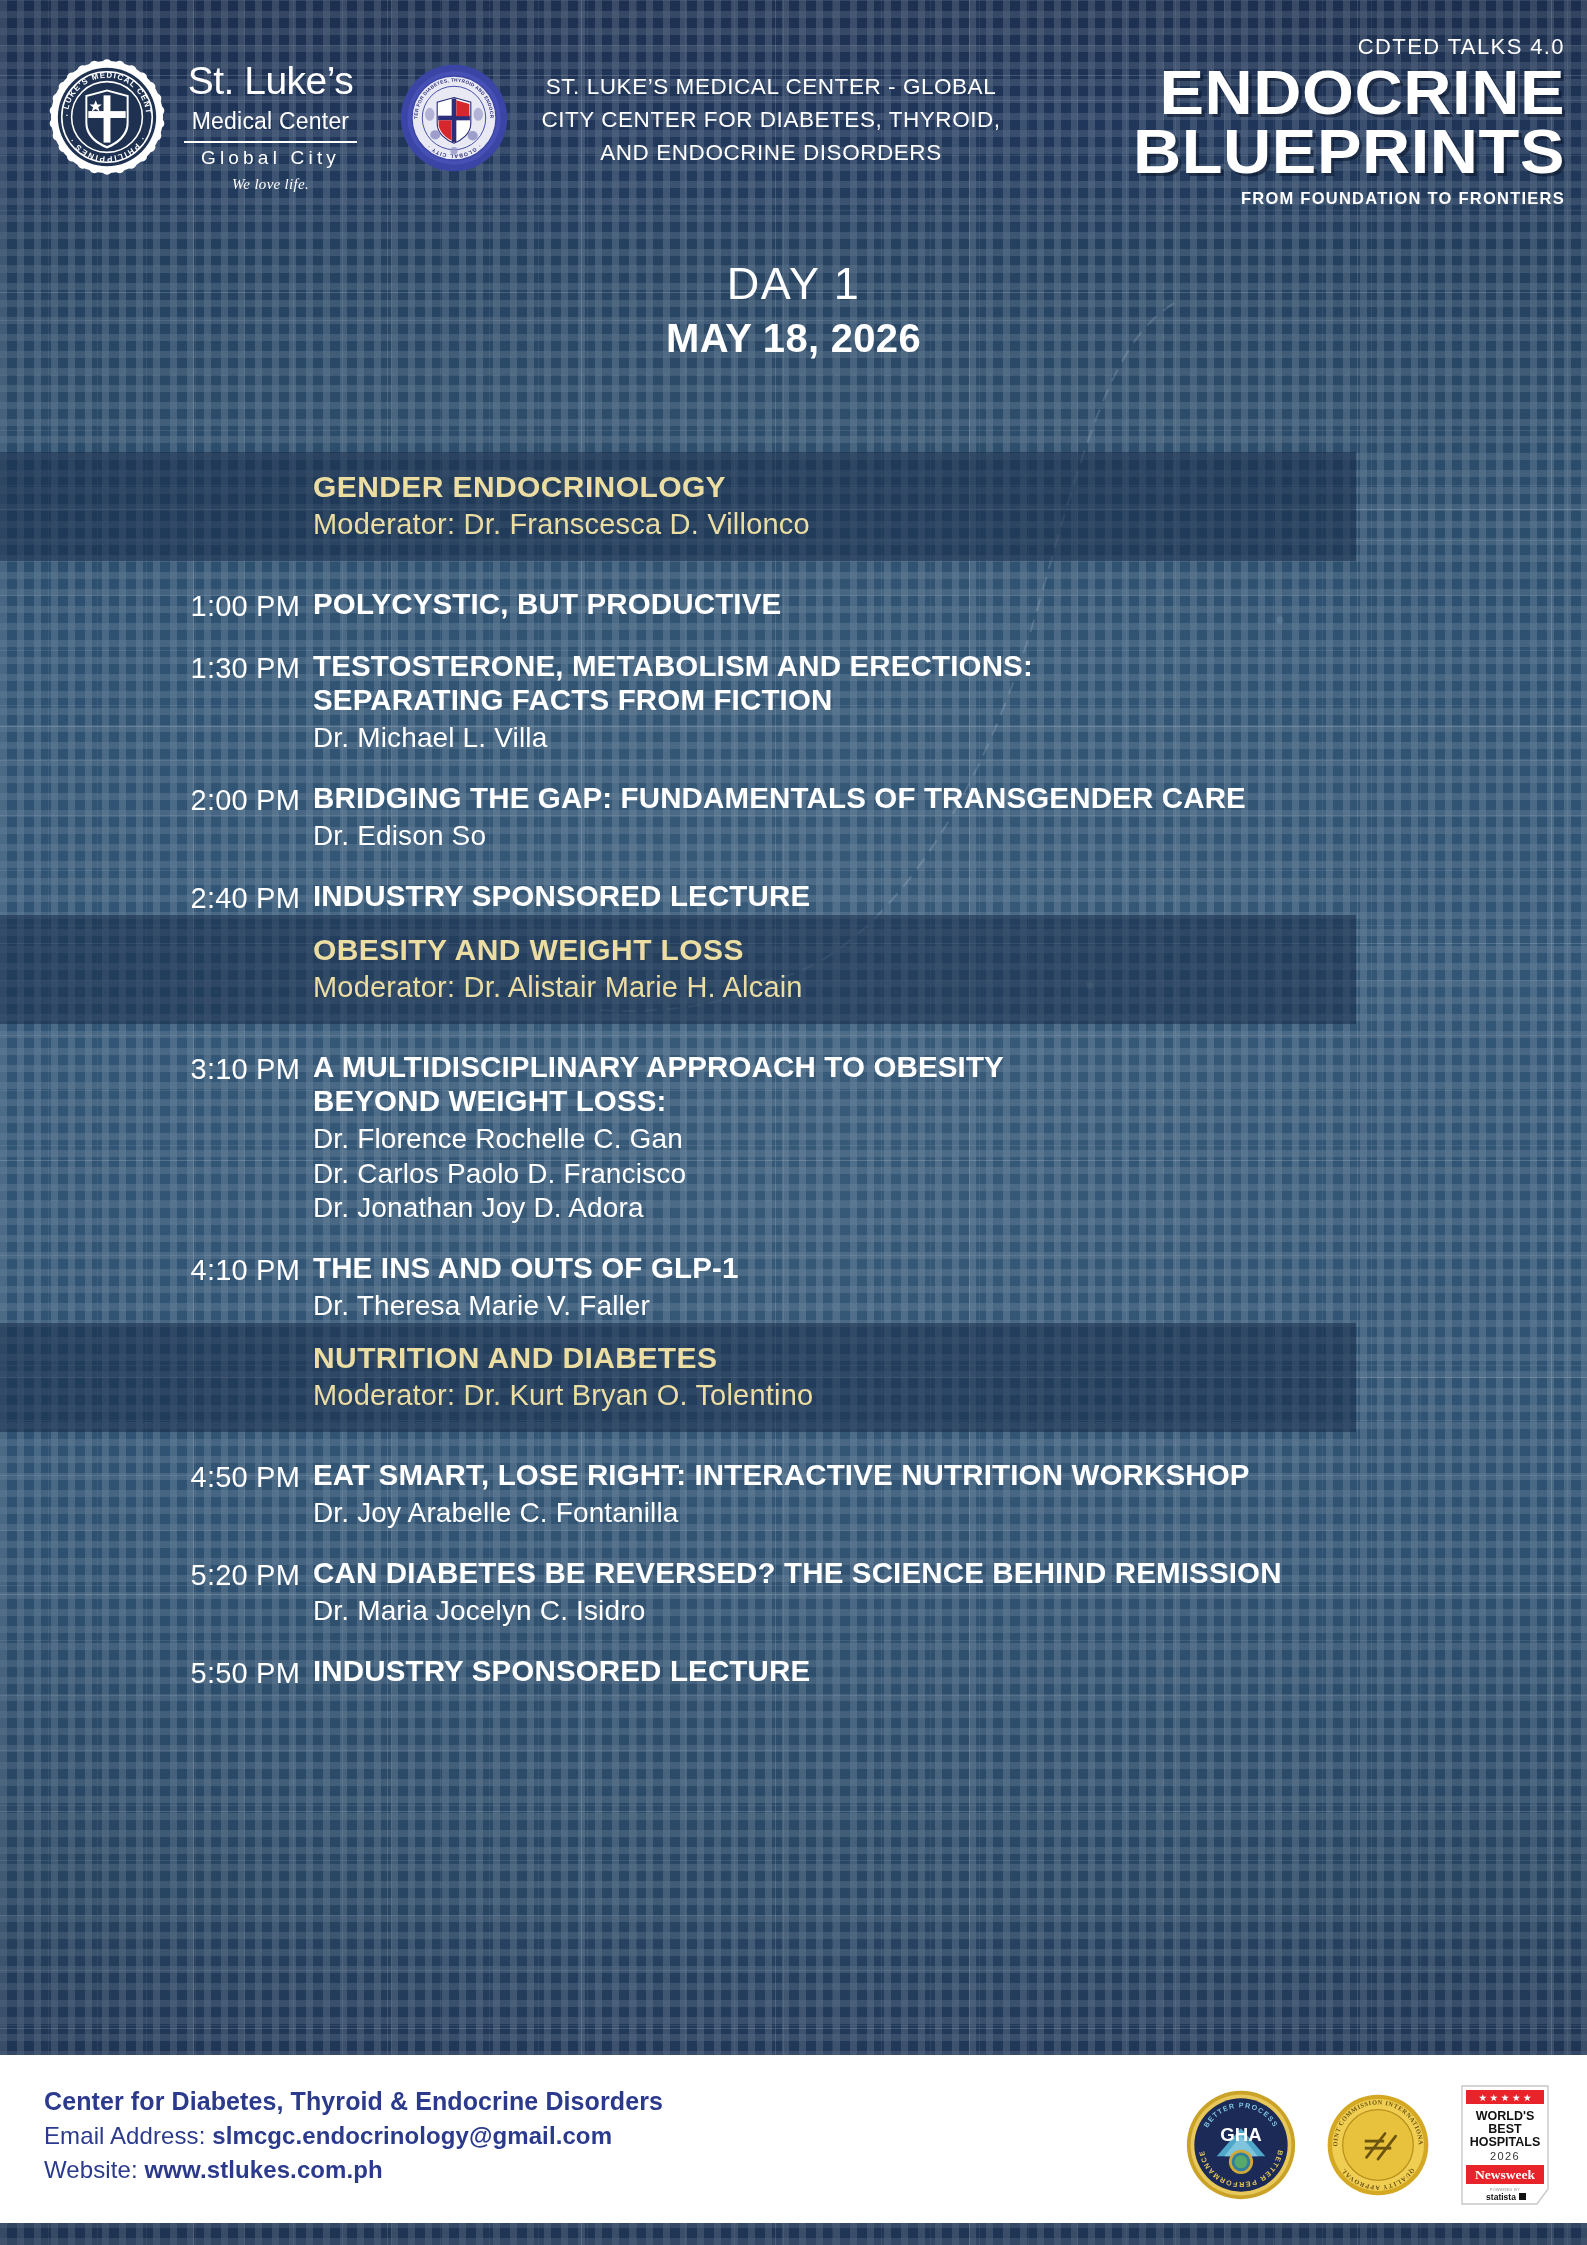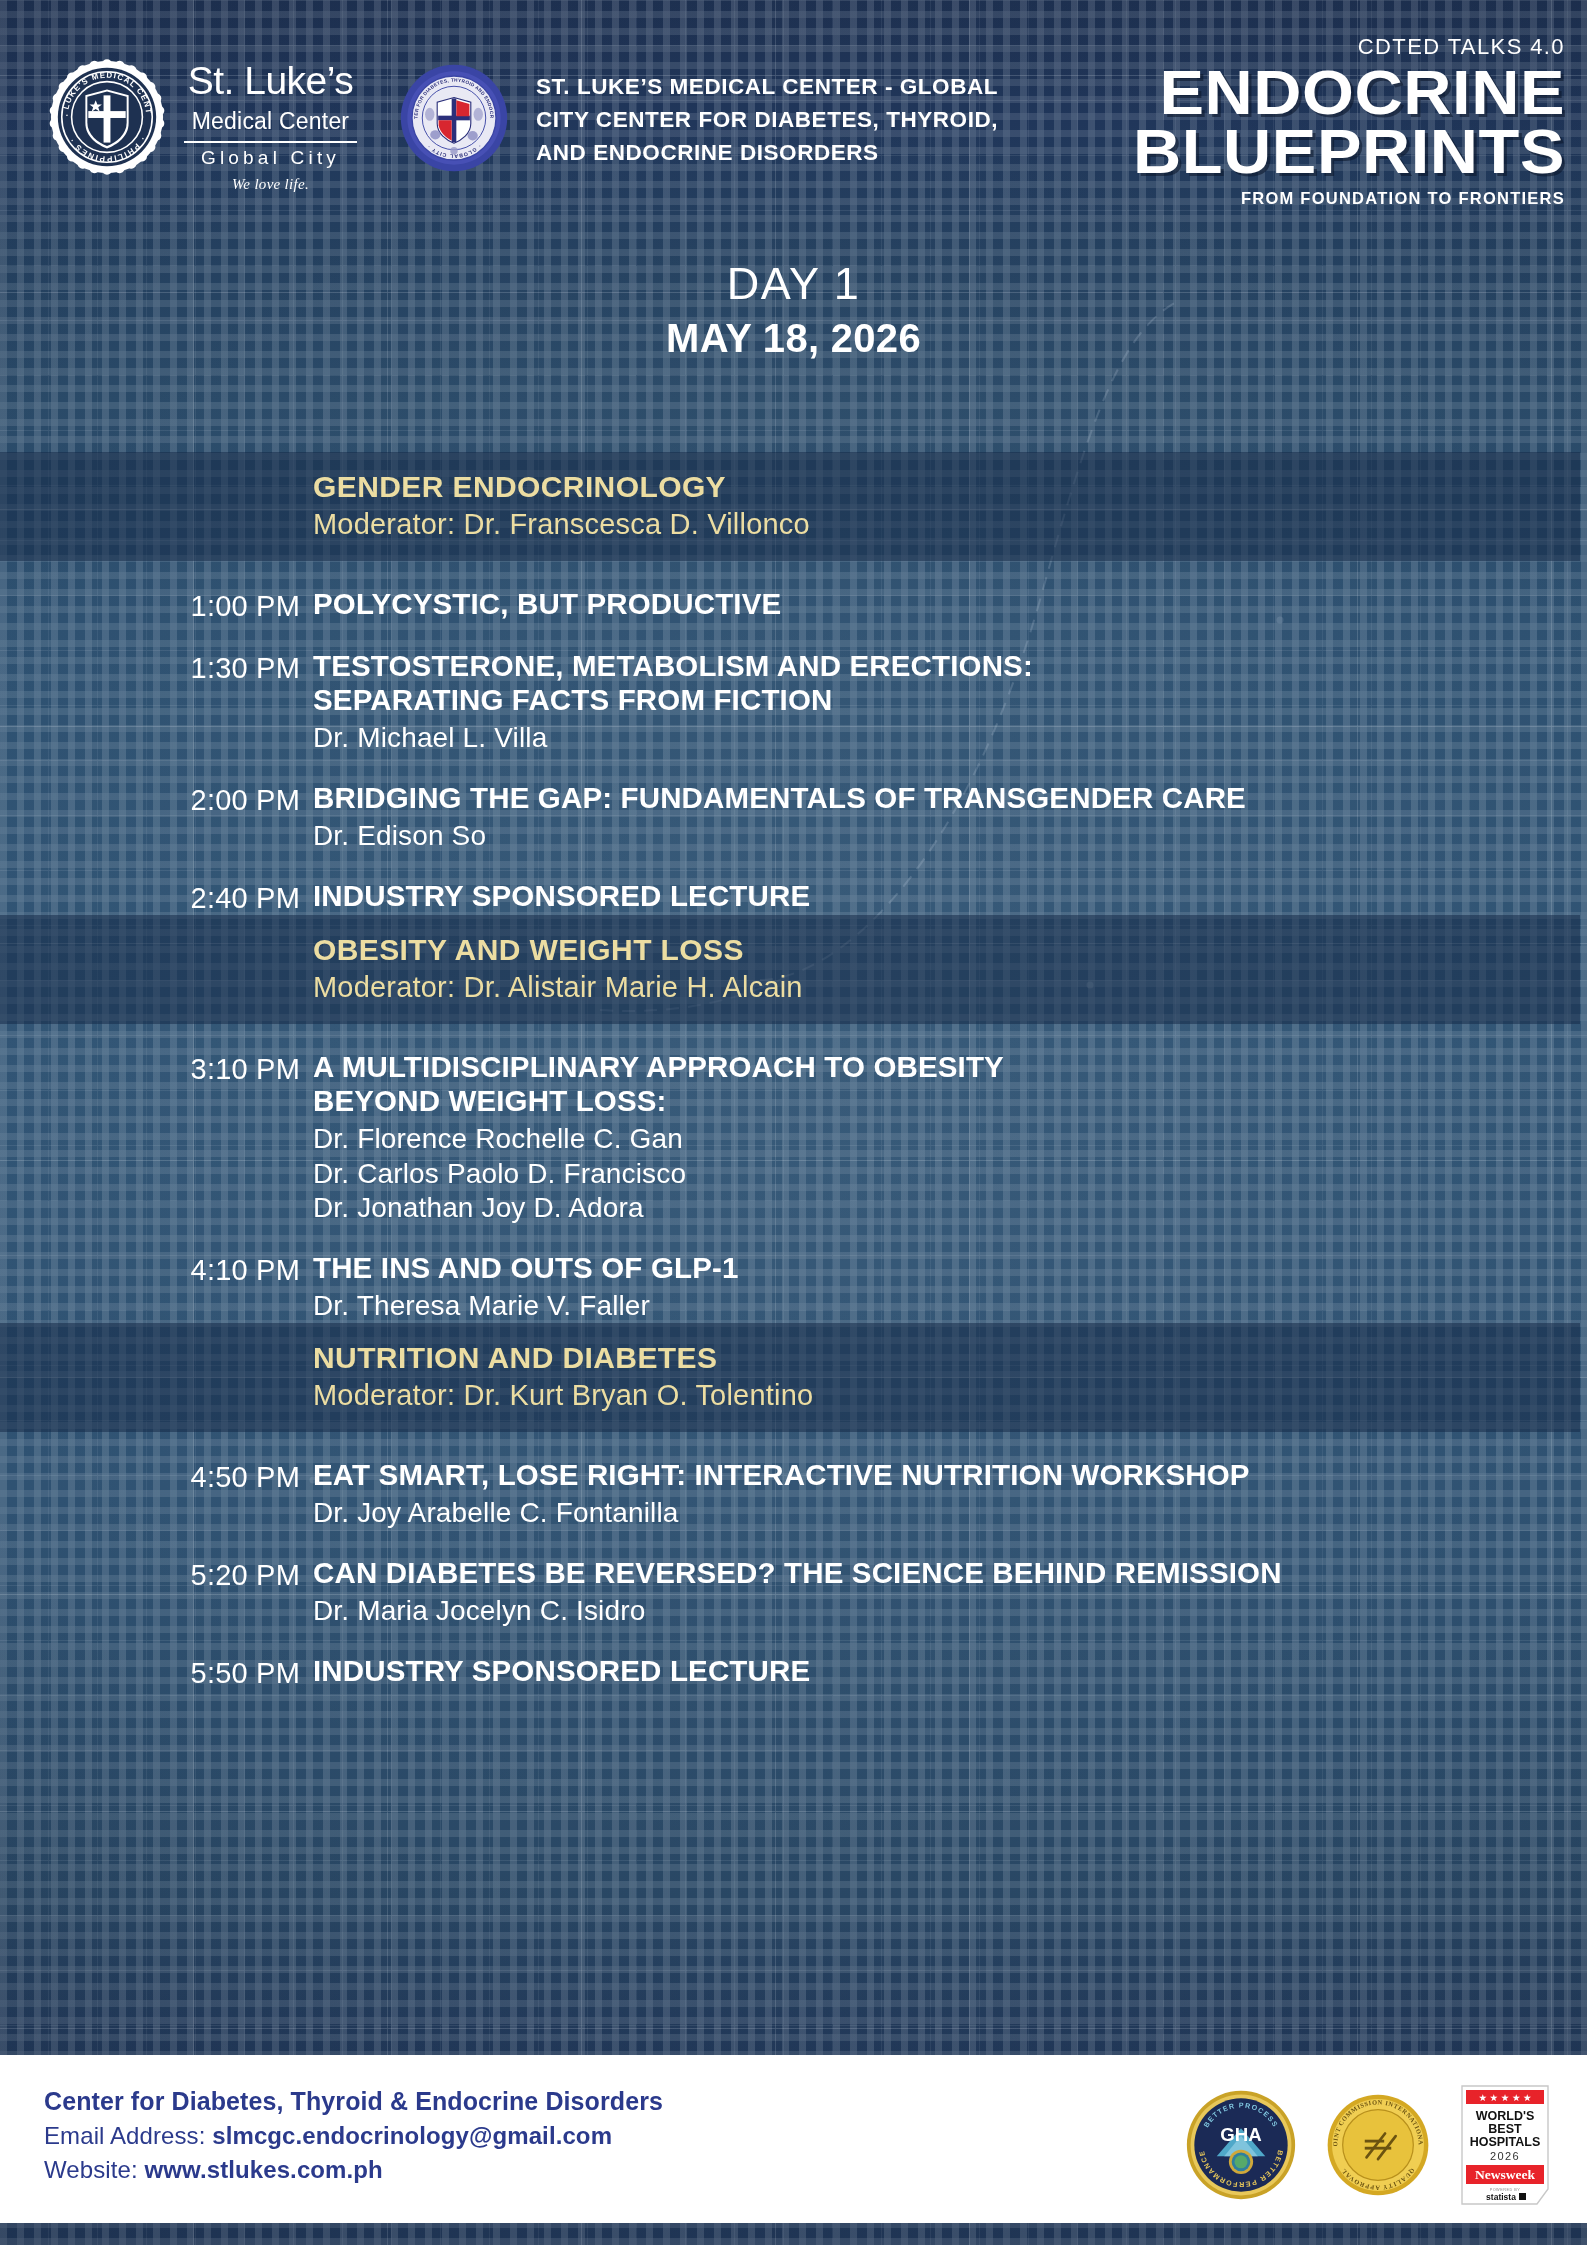--- a/index.html
+++ b/index.html
@@ -66,22 +66,22 @@
   #slmc-wordmark .l2 { font-size:23px; letter-spacing:.2px; line-height:1.25; padding-bottom:3px;margin-top:8px; }
   #slmc-wordmark .rule { height:2px; background:#fff; margin:2px 6px 4px; }
   #slmc-wordmark .l3 { font-size:19px; letter-spacing:4.2px; }
   #slmc-wordmark .l4 {
     font-family:"Liberation Serif", serif; font-style:italic;
     font-size:15px; margin-top:7px; letter-spacing:.3px;
   }
 
   #center-title {
     position:absolute; left:536px; top:70px; width:470px;
-    color:#ffffff; font-size:22.5px; font-weight:700;
-    letter-spacing:.55px; line-height:1.47;
+    color:#ffffff; font-size:22.5px; font-weight:400;
+    letter-spacing:.55px; line-height:1.47;text-align:center;
   }
 
   #brand { position:absolute; right:22px; top:34px; width:520px; text-align:right; }
   #brand .kicker {
     font-size:22px; color:#ffffff; letter-spacing:1.4px;
     font-weight:400; margin-bottom:3px;
   }
   #brand .big {
     font-size:63px; line-height:.93; font-weight:700;
     color:#ffffff; letter-spacing:.5px;
@@ -95,21 +95,21 @@
 
   
   #daywrap { position:absolute; left:0; top:258px; width:1587px; text-align:center; color:#fff; }
   #day-label { font-size:45px; font-weight:300; letter-spacing:1.5px; }
   #day-date { font-size:40px; font-weight:700; letter-spacing:.3px; margin-top:6px; }
 
   
   #schedule { position:absolute; left:0; top:452px; width:1587px; }
 
   .section-band {
-    position:relative; width:1580px;
+    position:relative; width:1356px;
     background:rgba(17,38,68,.50);
     padding:18px 0 20px;
   }
   .section-band .inner { padding-left:313px; }
   .section-title {
     color:#ecdda2; font-size:30px; font-weight:700; letter-spacing:.4px;
   }
   .section-moderator {
     color:#ecdda2; font-size:29px; font-weight:300; letter-spacing:.2px; margin-top:4px;
   }

